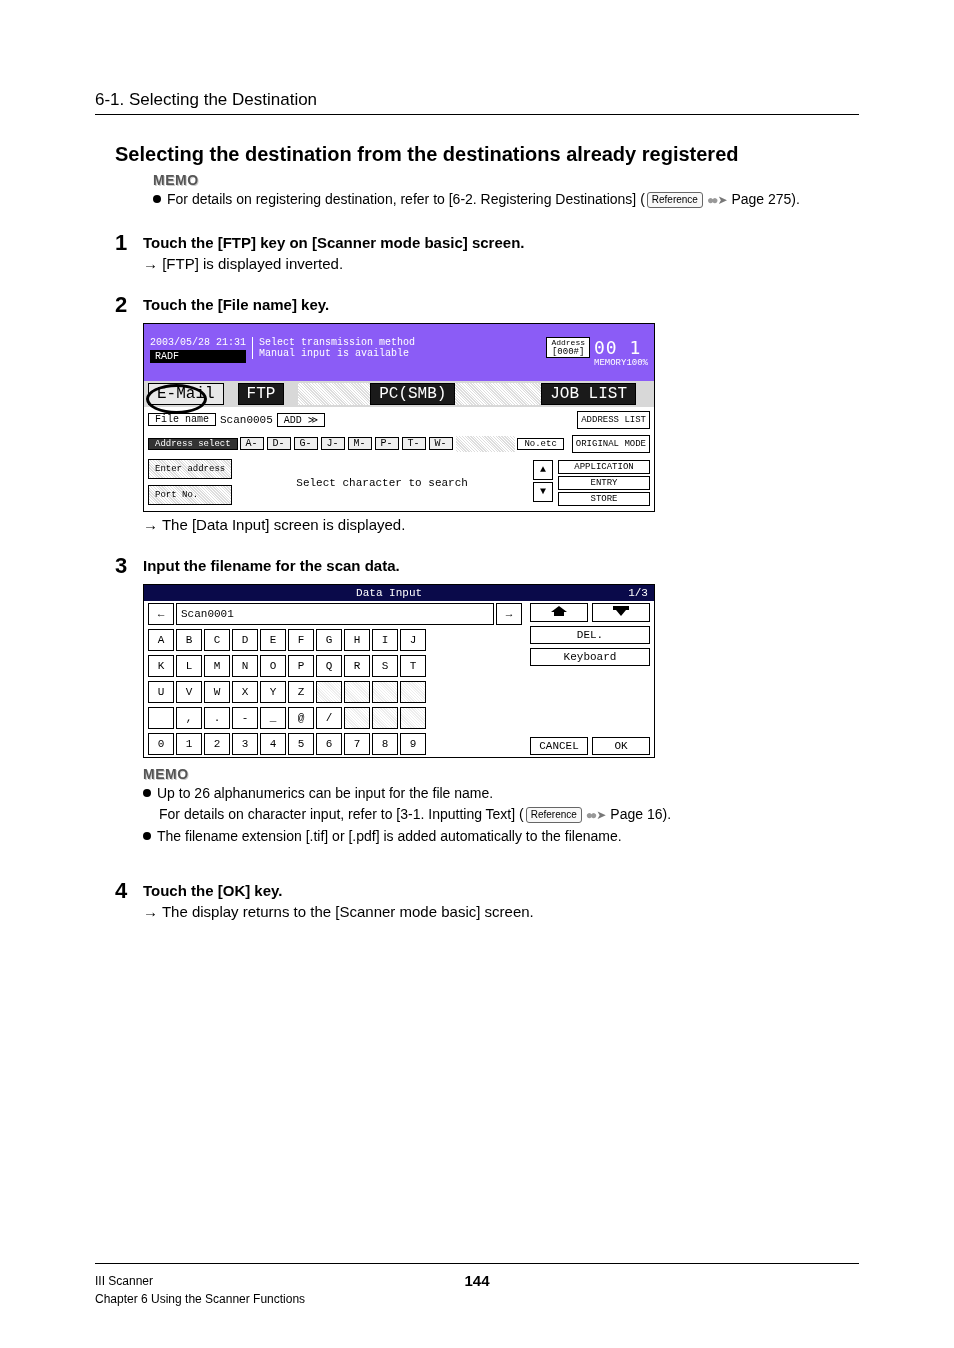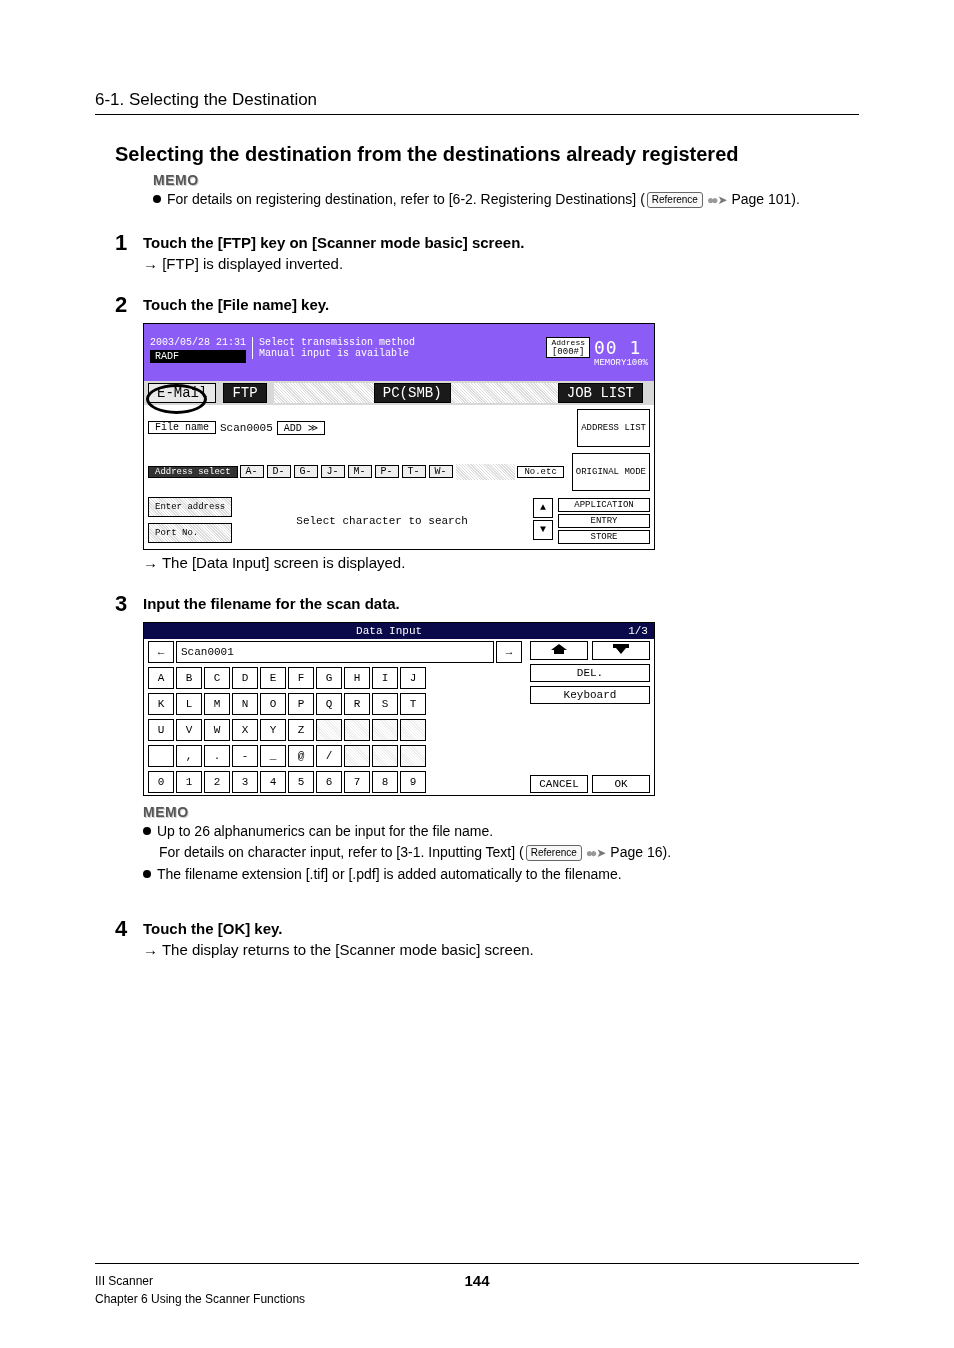--- a/index.html
+++ b/index.html
@@ -132,37 +132,37 @@
   .seg {
     font-size: 18px;
     letter-spacing: 1px;
     font-family: monospace;
   }
   .tab {
     background: #1a1a1a;
     color: #fff;
     border: 1px solid #000;
     padding: 1px 8px;
-    margin-right: 7px;
-    font-size: 14px;
+    margin-right: 14px;
+    font-size: 16px;
   }
   .tab.light { background: #e8e8e8; color: #000; }
   .btn {
     border: 1px solid #000;
     background: #fff;
     padding: 0 6px;
     font-size: 10px;
     display: inline-flex;
     align-items: center;
     white-space: nowrap;
   }
   .lbl-box {
     border: 1px solid #000;
     background: #fff;
-    padding: 13px 3px;
+    padding: 3px 3px;
     font-size: 9px;
     text-align: center;
   }
   .index-btn {
     border: 1px solid #000;
     background: #eee;
     width: 22px;
     text-align: center;
     font-size: 10px;
     margin-right: 1px;
@@ -258,21 +258,21 @@
 
 <div class="page">
 
   <div class="section-header">6-1. Selecting the Destination</div>
 
   <div class="title">Selecting the destination from the destinations already registered</div>
 
   <div class="memo-block">
     <div class="memo-label">MEMO</div>
     <div class="memo-item">
-      <span class="bullet"></span><span>For details on registering destination, refer to [6-2. Registering Destinations] (</span><span class="ref-badge">Reference</span><span class="pointer-dots">●●</span><span class="pointer-arrow">➤</span><span> Page 101).</span>
+      <span class="bullet"></span><span>For details on registering destination, refer to [6-2. Registering Destinations] (</span><span class="ref-badge">Reference</span><span class="pointer-dots">●●</span><span class="pointer-arrow">➤</span><span> Page 275).</span>
     </div>
   </div>
 
   <div class="step">
     <div class="step-num">1</div>
     <div class="step-body">
       <div class="step-title">Touch the [FTP] key on [Scanner mode basic] screen.</div>
       <div class="step-note">
         <span class="arrow-sym">→</span><span> [FTP] is displayed inverted.</span>
       </div>

